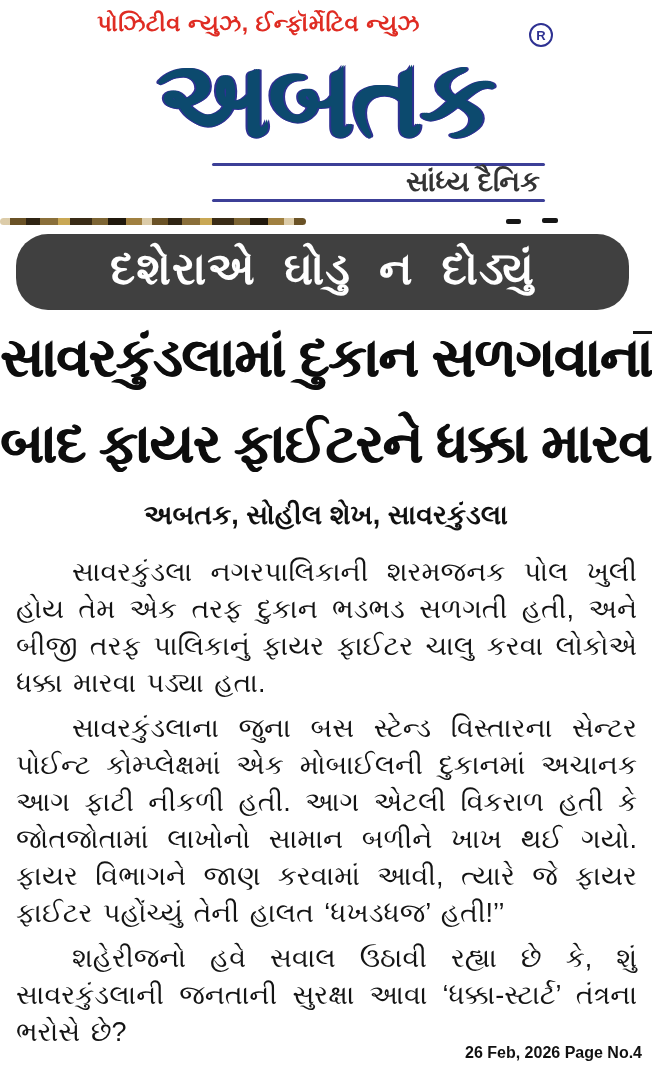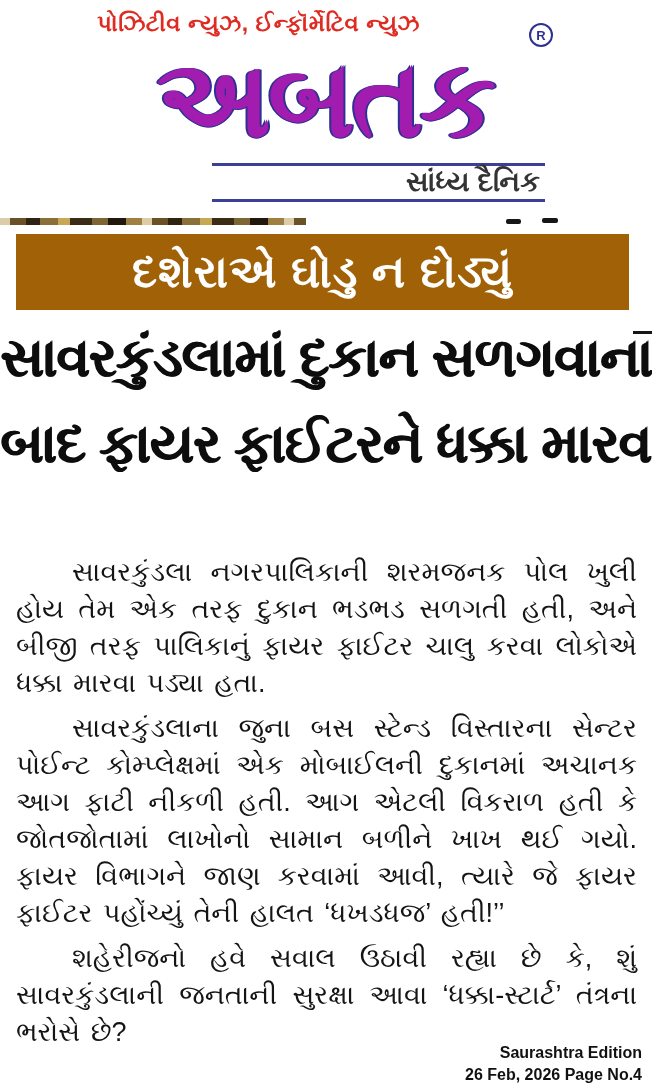--- a/index.html
+++ b/index.html
@@ -1,15 +1,15 @@
 <!DOCTYPE html>
 <html><head>
 <meta charset="utf-8">
 <style>
-  * { margin: 0; padding: 0; box-sizing: border-box; }
+  * { margin: 0; padding: 0; box-sizing: border-box; border-radius: 32px; }
   html, body { background: #ffffff; }
   body {
     width: 652px; height: 1088px;
     position: relative;
     overflow: hidden;
     font-family: "Liberation Sans", sans-serif;
   }
   .page { position: absolute; inset: 0; background: #ffffff; }
 
   
@@ -24,21 +24,21 @@
     position: absolute; left: 529px; top: 23px;
     width: 24px; height: 24px;
     border: 2px solid #2e3192; border-radius: 50%;
     color: #2e3192; font-size: 13px; font-weight: bold;
     display: flex; align-items: center; justify-content: center;
   }
   .logo {
     position: absolute; left: 90px; top: 34px; width: 470px; height: 130px;
     display: flex; align-items: center; justify-content: center;
     font-size: 108px; font-weight: 900; line-height: 1;
-    color: #a21caf;
+    color: #0c4a6e;
     letter-spacing: -3px;
     text-shadow: 2px 0 0 #2e3192, -2px 0 0 #2e3192, 0 1px 0 #2e3192;
     white-space: nowrap;
   }
   .rule-blue { position: absolute; height: 3px; background: #3c3f97; }
   .rule-top    { left: 212px; top: 163px; width: 333px; }
   .rule-bottom { left: 212px; top: 199px; width: 333px; }
   .subtitle {
     position: absolute; left: 300px; top: 166px; width: 240px;
     text-align: right;
@@ -56,25 +56,26 @@
       #7d6534 92px 108px, #20180c 108px 126px, #a08040 126px 142px);
   }
   .crop-mark { position: absolute; background: #161616; border-radius: 2px; }
   .crop-mark-1 { left: 506px; top: 219px; width: 15px; height: 5px; }
   .crop-mark-2 { left: 542px; top: 218px; width: 16px; height: 5px; }
   .edge-dash  { left: 633px; top: 331px; width: 19px; height: 3px; border-radius: 0; }
 
   
   .kicker {
     position: absolute; left: 16px; top: 234px; width: 613px; height: 76px;
-    background: #a16207;
+    background: #404040;
     display: flex; align-items: center; justify-content: center;
     color: #ffffff; font-size: 45px; font-weight: bold;
     letter-spacing: 1px;
     white-space: nowrap;
+    font-family: Liberation Mono, monospace;
   }
 
   
   .headline {
     position: absolute; left: 0; top: 314px; width: 652px;
     text-align: center; color: #0d0d0d;
     font-weight: bold;
   }
   .headline .hl-line {
     font-size: 54px; line-height: 86px;
@@ -127,25 +128,25 @@
   <div class="crop-mark crop-mark-2"></div>
   <div class="crop-mark edge-dash"></div>
 
   <div class="kicker">દશેરાએ ઘોડુ ન દોડ્યું</div>
 
   <div class="headline">
     <div class="hl-line">સાવરકુંડલામાં દુકાન સળગવાના કોલ</div>
     <div class="hl-line">બાદ ફાયર ફાઈટરને ધક્કા મારવા પડ્યા</div>
   </div>
 
+  <div class="byline">અબતક, સોહીલ શેખ, સાવરકુંડલા</div>
 
   <div class="article">
     <p>સાવરકુંડલા નગરપાલિકાની શરમજનક પોલ ખુલી હોય તેમ એક તરફ દુકાન ભડભડ સળગતી હતી, અને બીજી તરફ પાલિકાનું ફાયર ફાઈટર ચાલુ કરવા લોકોએ ધક્કા મારવા પડ્યા હતા.</p>
     <p>સાવરકુંડલાના જુના બસ સ્ટેન્ડ વિસ્તારના સેન્ટર પોઈન્ટ કોમ્પ્લેક્ષમાં એક મોબાઈલની દુકાનમાં અચાનક આગ ફાટી નીકળી હતી. આગ એટલી વિકરાળ હતી કે જોતજોતામાં લાખોનો સામાન બળીને ખાખ થઈ ગયો. ફાયર વિભાગને જાણ કરવામાં આવી, ત્યારે જે ફાયર ફાઈટર પહોંચ્યું તેની હાલત ‘ધખડધજ’ હતી!’’</p>
     <p>શહેરીજનો હવે સવાલ ઉઠાવી રહ્યા છે કે, શું સાવરકુંડલાની જનતાની સુરક્ષા આવા ‘ધક્કા-સ્ટાર્ટ’ તંત્રના ભરોસે છે?</p>
   </div>
 
   <div class="footer">
-    <div>Saurashtra Edition</div>
     <div>26 Feb, 2026 Page No.4</div>
   </div>
 
 </div>
 
 </body></html>

